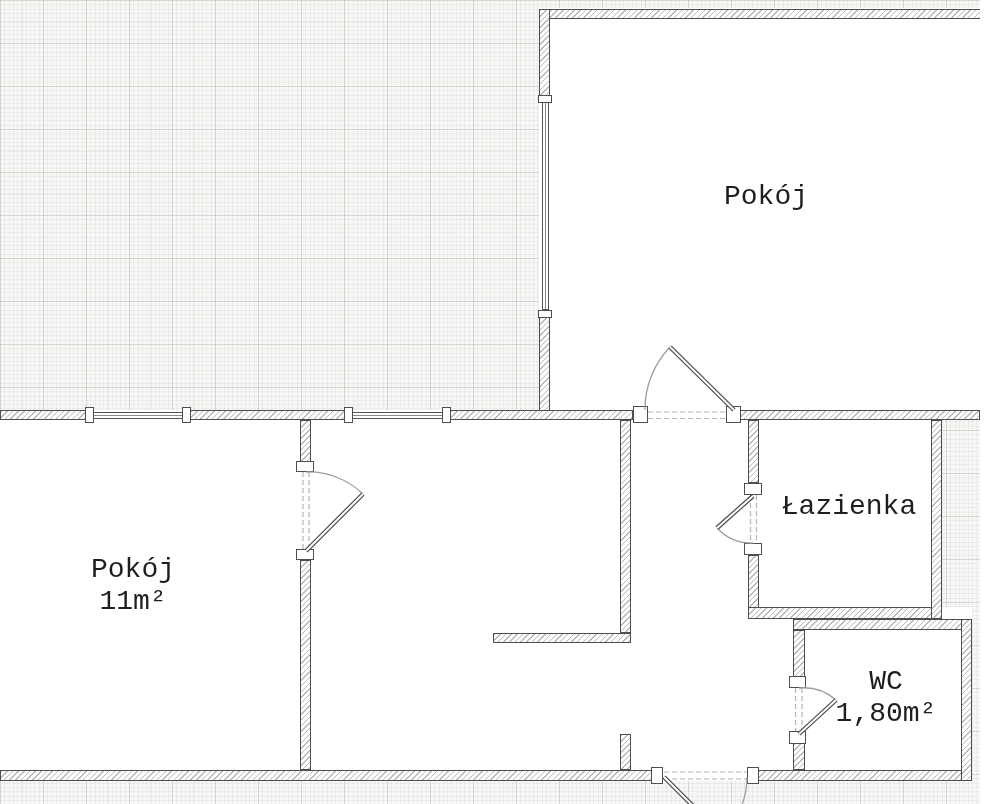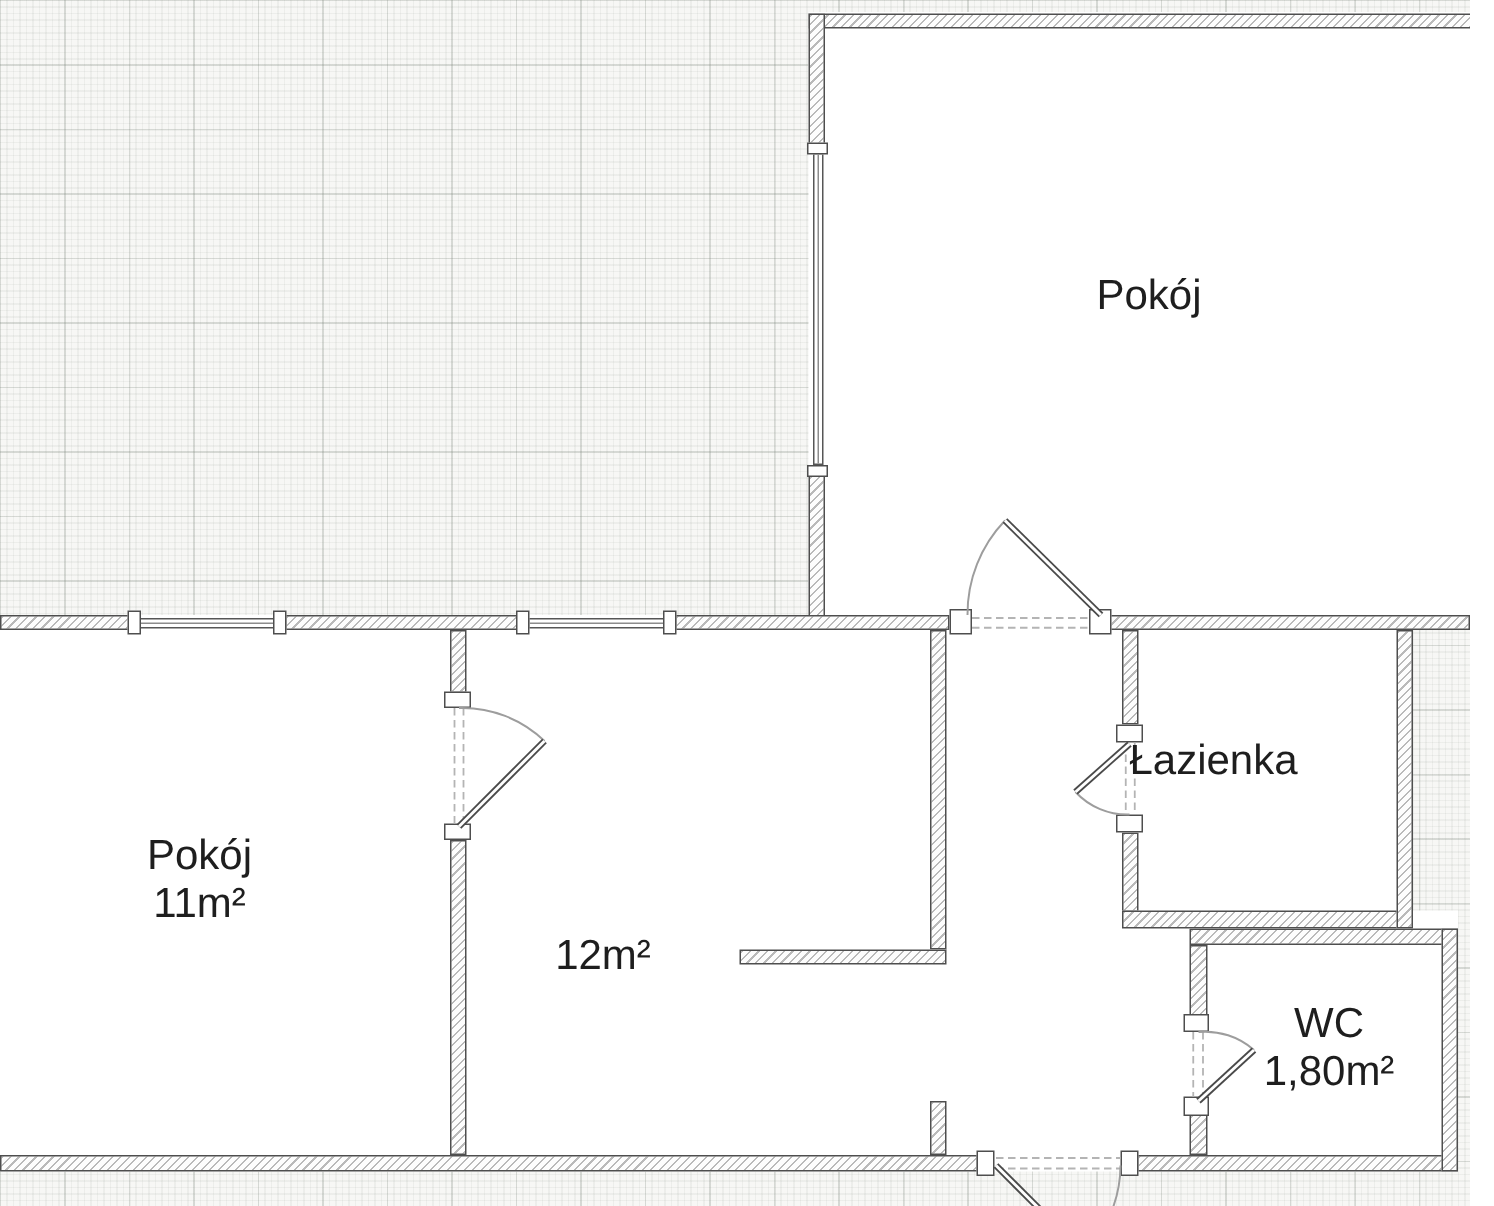--- a/index.html
+++ b/index.html
@@ -5,21 +5,21 @@
   html,body{margin:0;padding:0;}
   body{width:996px;height:804px;overflow:hidden;}
   .plan{
     position:relative;width:980px;height:804px;overflow:hidden;
     background-color:#f7f7f5;
     background-image:
       repeating-linear-gradient(to right, rgba(110,120,110,0.18) 0 1px, transparent 1px 43px),
       repeating-linear-gradient(to bottom, rgba(110,120,110,0.18) 0 1px, transparent 1px 43px),
       repeating-linear-gradient(to right, rgba(130,140,130,0.09) 0 1px, transparent 1px 4.3px),
       repeating-linear-gradient(to bottom, rgba(130,140,130,0.09) 0 1px, transparent 1px 4.3px);
-    font-family:Liberation Sans, sans-serif;
+    font-family:Liberation Mono, monospace;
   }
   .abs{position:absolute;box-sizing:border-box;}
   .floor{background:#ffffff;}
   .wall{
     border:1.8px solid #4e4e4e;
     background-image:repeating-linear-gradient(135deg, rgba(150,150,150,0.65) 0 1px, rgba(255,255,255,0) 1px 4px);
     background-color:#fdfdfd;
   }
   .jamb{border:1.6px solid #4e4e4e;background:#fff;}
   .window{border:1.4px solid #565656;background:#fff;}
@@ -145,25 +145,24 @@
   </svg>
 
   <div class="room-label" style="left:766px;top:197px;">
     <span>Pokój</span>
   </div>
   <div class="room-label" style="left:133px;top:586px;">
     <span>Pokój</span>
     <span>11m²</span>
   </div>
   <div class="room-label" style="left:402px;top:637px;">
-    <span>12m²</span>
   </div>
   <div class="room-label" style="left:700px;top:656px;">
   </div>
-  <div class="room-label" style="left:809px;top:507px;">
+  <div class="room-label" style="left:849px;top:507px;">
     <span>Łazienka</span>
   </div>
   <div class="room-label" style="left:886px;top:698px;text-align:center;">
     <span>WC</span>
     <span>1,80m²</span>
   </div>
 
 </div>
 
 </body></html>

